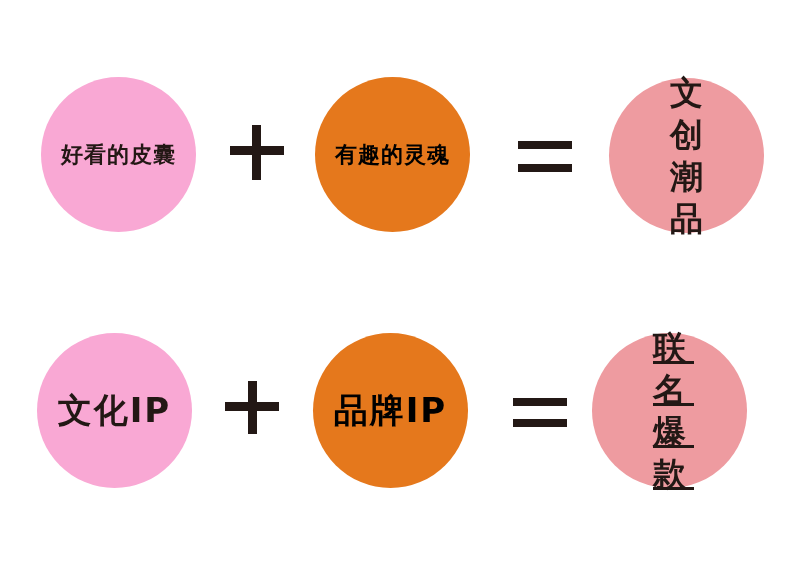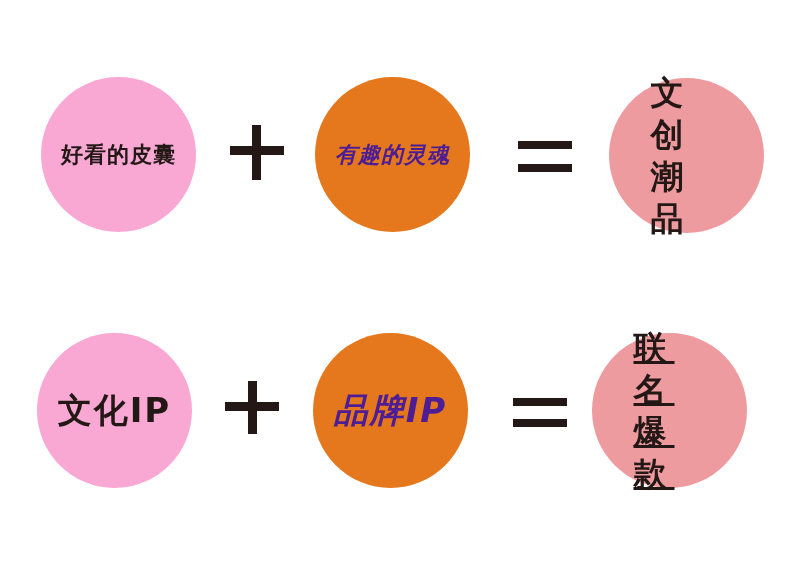--- a/index.html
+++ b/index.html
@@ -3,25 +3,25 @@
   <meta charset="utf-8">
   <style>
     html, body { margin: 0; padding: 0; }
     body {
       width: 800px; height: 565px; background: #ffffff;
       position: relative; overflow: hidden;
       font-family: "DejaVu Sans", "Liberation Sans", sans-serif;
     }
     .circle {
       position: absolute; width: 155px; height: 155px; border-radius: 50%;
-      display: flex; align-items: center; justify-content: center; 
+      display: flex; align-items: center; justify-content: center; text-align: center;
       font-weight: bold;
     }
     .yellow { background: #f9a8d4; color: #231815; }
-    .orange { background: #E5781C; color: #4c1d95; font-style: italic; }
+    .orange { background: #E5781C; color: #000000; }
     .pink { background: #EE9BA0; color: #231815; }
     .label-one { font-size: 22px; letter-spacing: 1px; white-space: nowrap; }
     .label-big { font-size: 34px; letter-spacing: 2px; white-space: nowrap; }
     .label-two { font-size: 33px; line-height: 42px; letter-spacing: 8px; width: 80px; padding-left: 8px; word-break: break-all; }
     .bar { position: absolute; background: #231815; }
   </style>
 </head>
 <body>
 
 <div class="circle yellow" style="left:41px; top:77px;">

